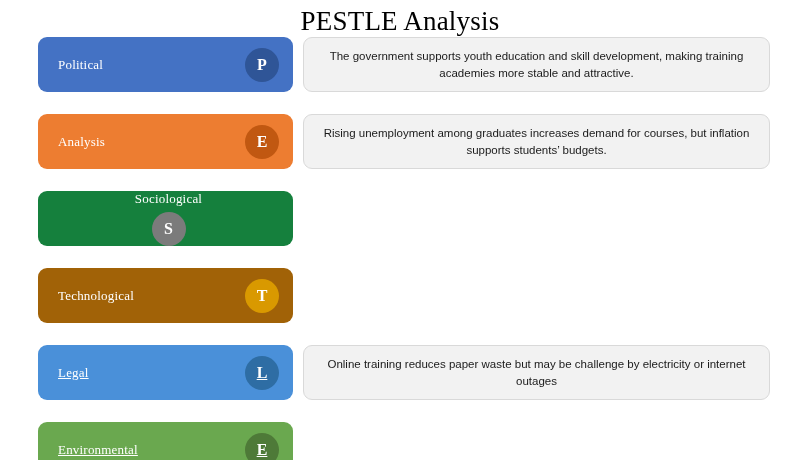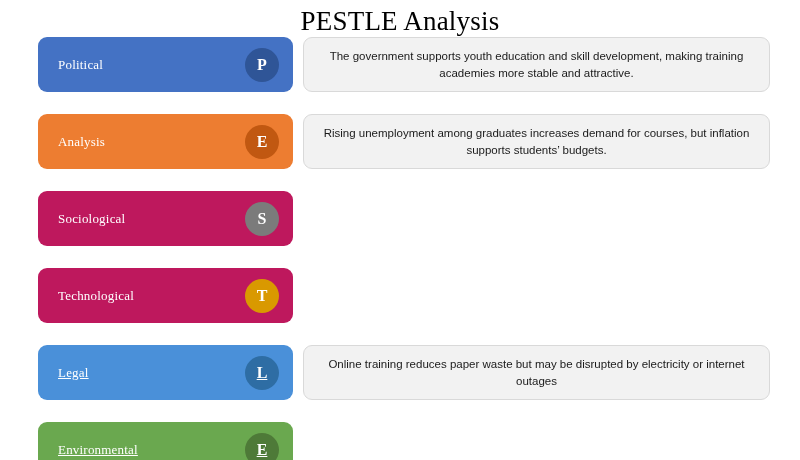--- a/index.html
+++ b/index.html
@@ -110,40 +110,40 @@
       <div class="label-box" style="background: rgb(237, 125, 49);">
         <span class="label-text">Analysis</span>
         <span class="badge" style="background: rgb(193, 88, 17);">E</span>
       </div>
       <div class="desc-box">
         <span class="desc-text">Rising unemployment among graduates increases demand for courses, but inflation supports students’ budgets.</span>
       </div>
     </div>
 
     <div class="row">
-      <div class="label-box" style="background: #be185d;">
+      <div class="label-box" style="background: #15803d; flex-direction: column;">
         <span class="label-text">Sociological</span>
         <span class="badge" style="background: rgb(123, 123, 123);">S</span>
       </div>
     </div>
 
     <div class="row">
-      <div class="label-box" style="background: #be185d;">
+      <div class="label-box" style="background: #a16207;">
         <span class="label-text">Technological</span>
         <span class="badge" style="background: rgb(217, 153, 0);">T</span>
       </div>
     </div>
 
     <div class="row">
       <div class="label-box" style="background: rgb(74, 144, 217); text-decoration: underline;">
         <span class="label-text">Legal</span>
         <span class="badge" style="background: rgb(46, 109, 164);">L</span>
       </div>
       <div class="desc-box">
-        <span class="desc-text">Online training reduces paper waste but may be disrupted by electricity or internet outages</span>
+        <span class="desc-text">Online training reduces paper waste but may be challenge by electricity or internet outages</span>
       </div>
     </div>
 
     <div class="row">
       <div class="label-box" style="background: rgb(106, 168, 79); text-decoration: underline;">
         <span class="label-text">Environmental</span>
         <span class="badge" style="background: rgb(78, 122, 56);">E</span>
       </div>
     </div>
 

